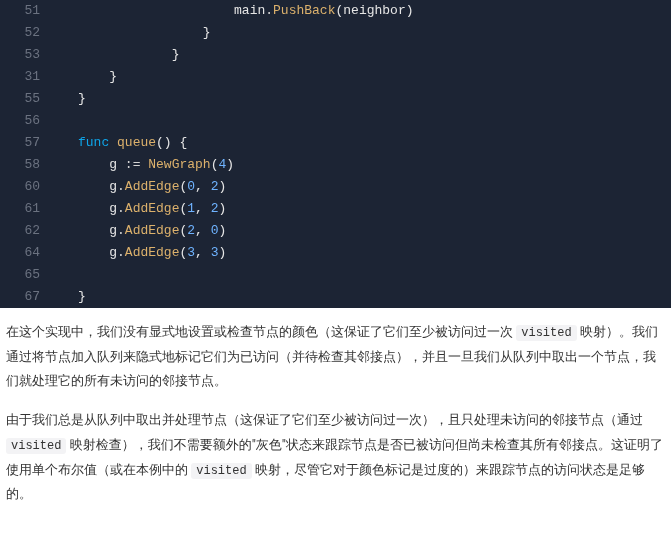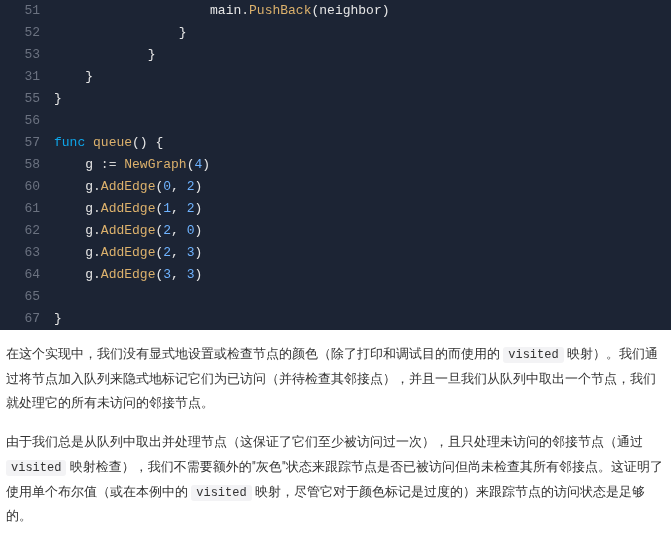--- a/index.html
+++ b/index.html
@@ -16,20 +16,21 @@
     color: #d4d4d4;
     font-family: "Consolas", "Courier New", monospace;
     font-size: 13px;
     line-height: 22px;
     padding: 0;
     overflow: hidden;
   }
   .code-line {
     display: flex;
     white-space: pre;
+    gap: 24px;
   }
   .line-no {
     width: 40px;
     text-align: right;
     padding-right: 14px;
     color: #6b7280;
     user-select: none;
     flex-shrink: 0;
   }
   .code-content {
@@ -66,26 +67,25 @@
     <div class="code-line"><span class="line-no">52</span><span class="code-content">                <span class="pn">}</span></span></div>
     <div class="code-line"><span class="line-no">53</span><span class="code-content">            <span class="pn">}</span></span></div>
     <div class="code-line"><span class="line-no">31</span><span class="code-content">    <span class="pn">}</span></span></div>
     <div class="code-line"><span class="line-no">55</span><span class="code-content"><span class="pn">}</span></span></div>
     <div class="code-line"><span class="line-no">56</span><span class="code-content"></span></div>
     <div class="code-line"><span class="line-no">57</span><span class="code-content"><span class="kw">func</span> <span class="fn">queue</span><span class="pn">(</span><span class="pn">)</span> <span class="pn">{</span></span></div>
     <div class="code-line"><span class="line-no">58</span><span class="code-content">    <span class="id">g</span> <span class="op">:=</span> <span class="fn">NewGraph</span><span class="pn">(</span><span class="num">4</span><span class="pn">)</span></span></div>
     <div class="code-line"><span class="line-no">60</span><span class="code-content">    <span class="id">g</span><span class="dot">.</span><span class="fn">AddEdge</span><span class="pn">(</span><span class="num">0</span><span class="pn">,</span> <span class="num">2</span><span class="pn">)</span></span></div>
     <div class="code-line"><span class="line-no">61</span><span class="code-content">    <span class="id">g</span><span class="dot">.</span><span class="fn">AddEdge</span><span class="pn">(</span><span class="num">1</span><span class="pn">,</span> <span class="num">2</span><span class="pn">)</span></span></div>
     <div class="code-line"><span class="line-no">62</span><span class="code-content">    <span class="id">g</span><span class="dot">.</span><span class="fn">AddEdge</span><span class="pn">(</span><span class="num">2</span><span class="pn">,</span> <span class="num">0</span><span class="pn">)</span></span></div>
-    <div class="code-line"><span class="line-no">63</span><span class="code-content">    <span class="id">g</span><span class="dot">.</span><span class="fn">AddEdge</span><span class="pn">(</span><span class="num">2</span><span class="pn">,</span> <span class="num">3</span><span class="pn">)</span></span></div>
     <div class="code-line"><span class="line-no">64</span><span class="code-content">    <span class="id">g</span><span class="dot">.</span><span class="fn">AddEdge</span><span class="pn">(</span><span class="num">3</span><span class="pn">,</span> <span class="num">3</span><span class="pn">)</span></span></div>
     <div class="code-line"><span class="line-no">65</span><span class="code-content"></span></div>
     <div class="code-line"><span class="line-no">67</span><span class="code-content"><span class="pn">}</span></span></div>
   </div>
 
 <div class="prose">
   <p>
-    <span>在这个实现中，我们没有显式地设置或检查节点的颜色（除了打印和调试目的而使用的 </span><code class="inline-code">visited</code><span> 映射）。我们通过将节点加入队列来隐式地标记它们为已访问（并待检查其邻接点），并且一旦我们从队列中取出一个节点，我们就处理它的所有未访问的邻接节点。</span>
+    <span>在这个实现中，我们没有显式地设置或检查节点的颜色（这保证了它们至少被访问过一次 </span><code class="inline-code">visited</code><span> 映射）。我们通过将节点加入队列来隐式地标记它们为已访问（并待检查其邻接点），并且一旦我们从队列中取出一个节点，我们就处理它的所有未访问的邻接节点。</span>
   </p>
   <p>
     <span>由于我们总是从队列中取出并处理节点（这保证了它们至少被访问过一次），且只处理未访问的邻接节点（通过 </span><code class="inline-code">visited</code><span> 映射检查），我们不需要额外的"灰色"状态来跟踪节点是否已被访问但尚未检查其所有邻接点。这证明了使用单个布尔值（或在本例中的 </span><code class="inline-code">visited</code><span> 映射，尽管它对于颜色标记是过度的）来跟踪节点的访问状态是足够的。</span>
   </p>
 </div>
 
 </body></html>

